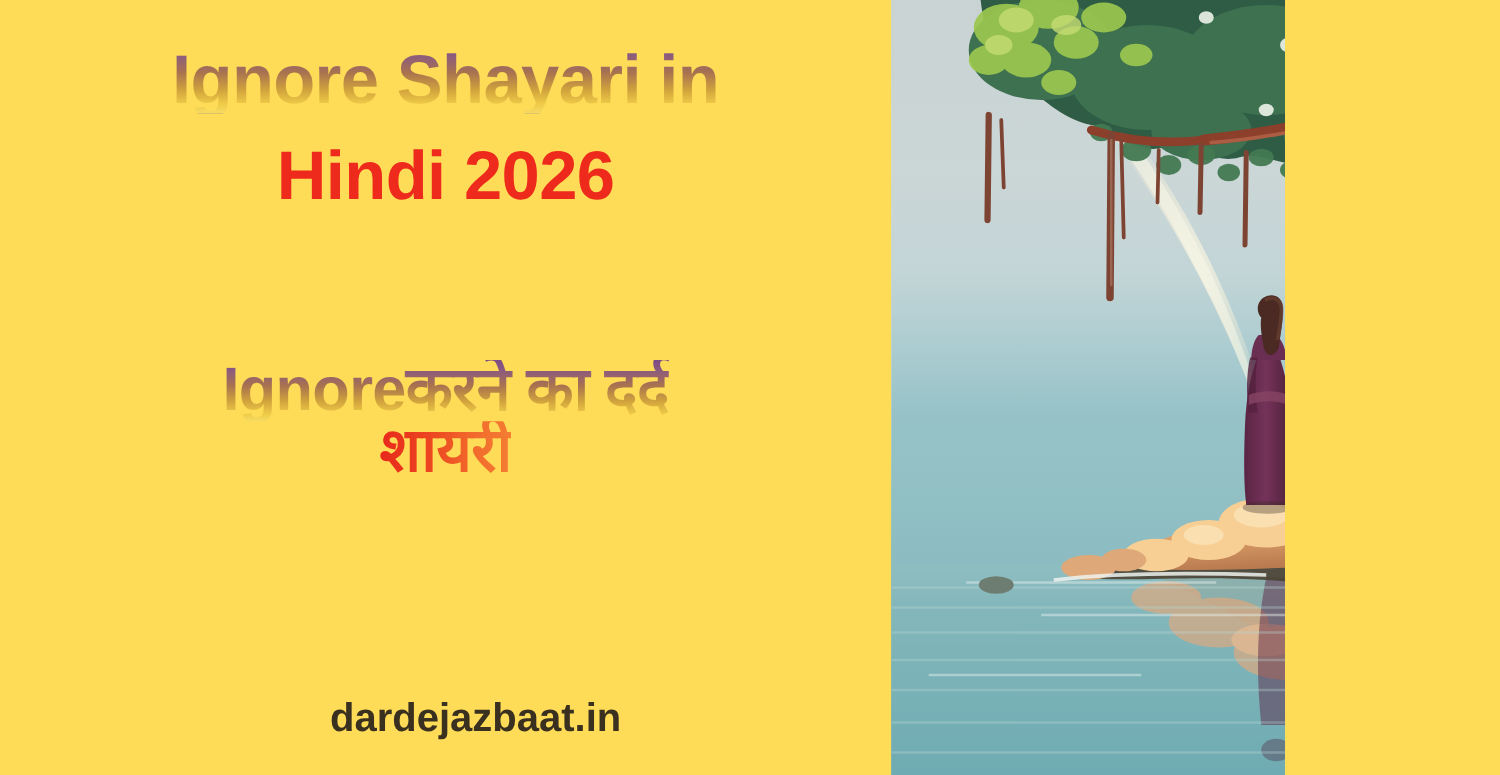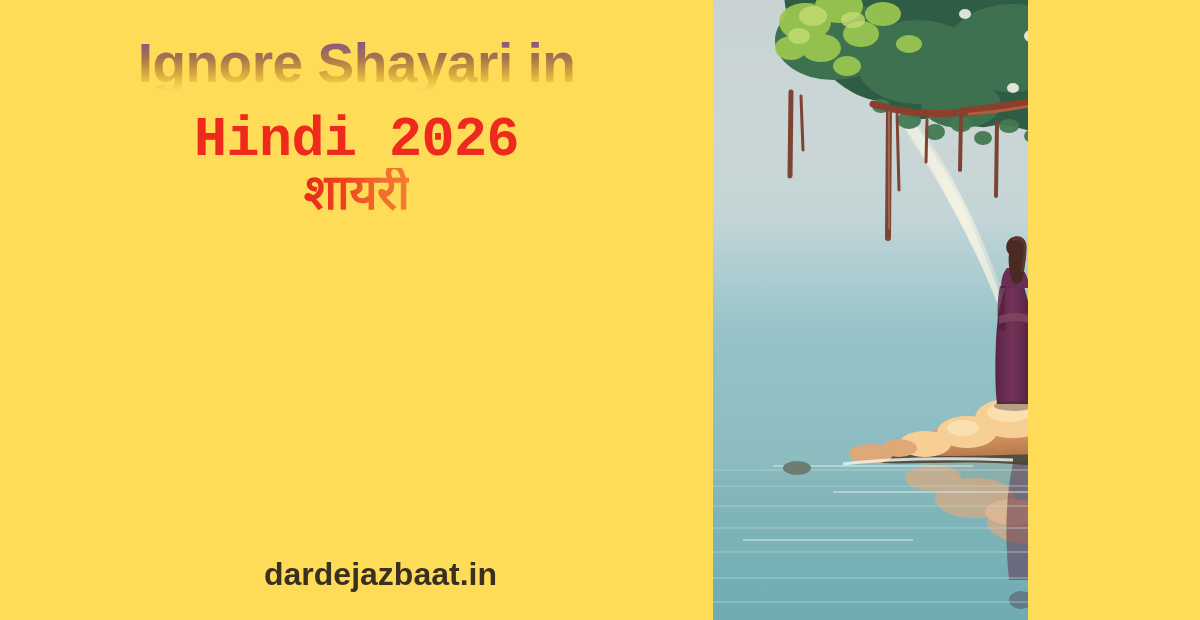--- a/index.html
+++ b/index.html
@@ -45,21 +45,20 @@
     -webkit-text-fill-color:transparent;
     text-shadow:none;
     margin-top:2px;
   }
 
   
   #title-line-2{
     font-size:55px;
     color:#EE2A1C;
     margin-top:22px;
-    font-family:Liberation Mono, monospace;
   }
 
   
   #subtitle-line-1{
     font-size:49px;
     margin-top:120px;
     background-image:linear-gradient(180deg,
         #7C4C86 0%,
         #8A5A80 16%,
         #A8724F 42%,
@@ -120,20 +119,21 @@
 <body>
 
 <div id="banner">
 
   <div id="text-panel">
 
     <div class="headline" id="title-line-1">Ignore Shayari in</div>
 
     <div class="headline" id="title-line-2">Hindi 2026</div>
 
+    <div class="headline" id="subtitle-line-1">Ignoreकरने का दर्द</div>
 
     <div class="headline" id="subtitle-line-2">शायरी</div>
 
     <div id="site-url">dardejazbaat.in</div>
   </div>
 
   <div id="illustration">
     <svg viewBox="0 0 487 620" xmlns="http://www.w3.org/2000/svg">
       <defs>
         <linearGradient id="skyGrad" x1="0" y1="0" x2="0" y2="1">

